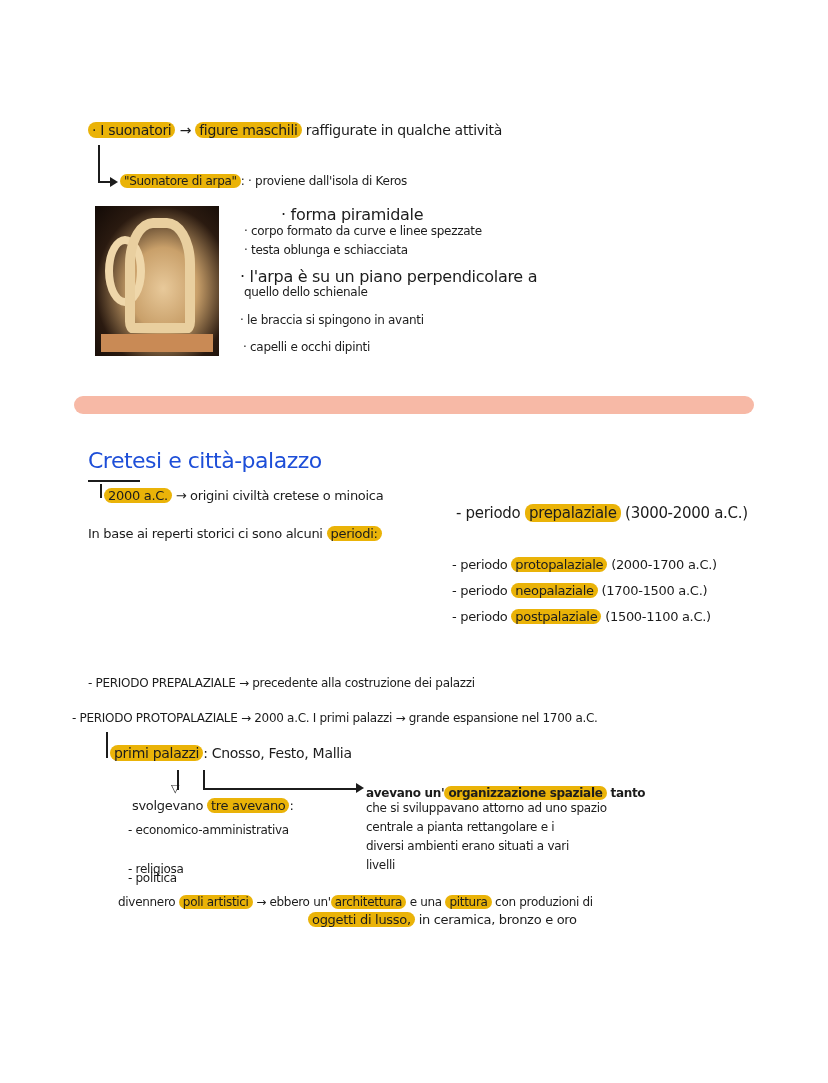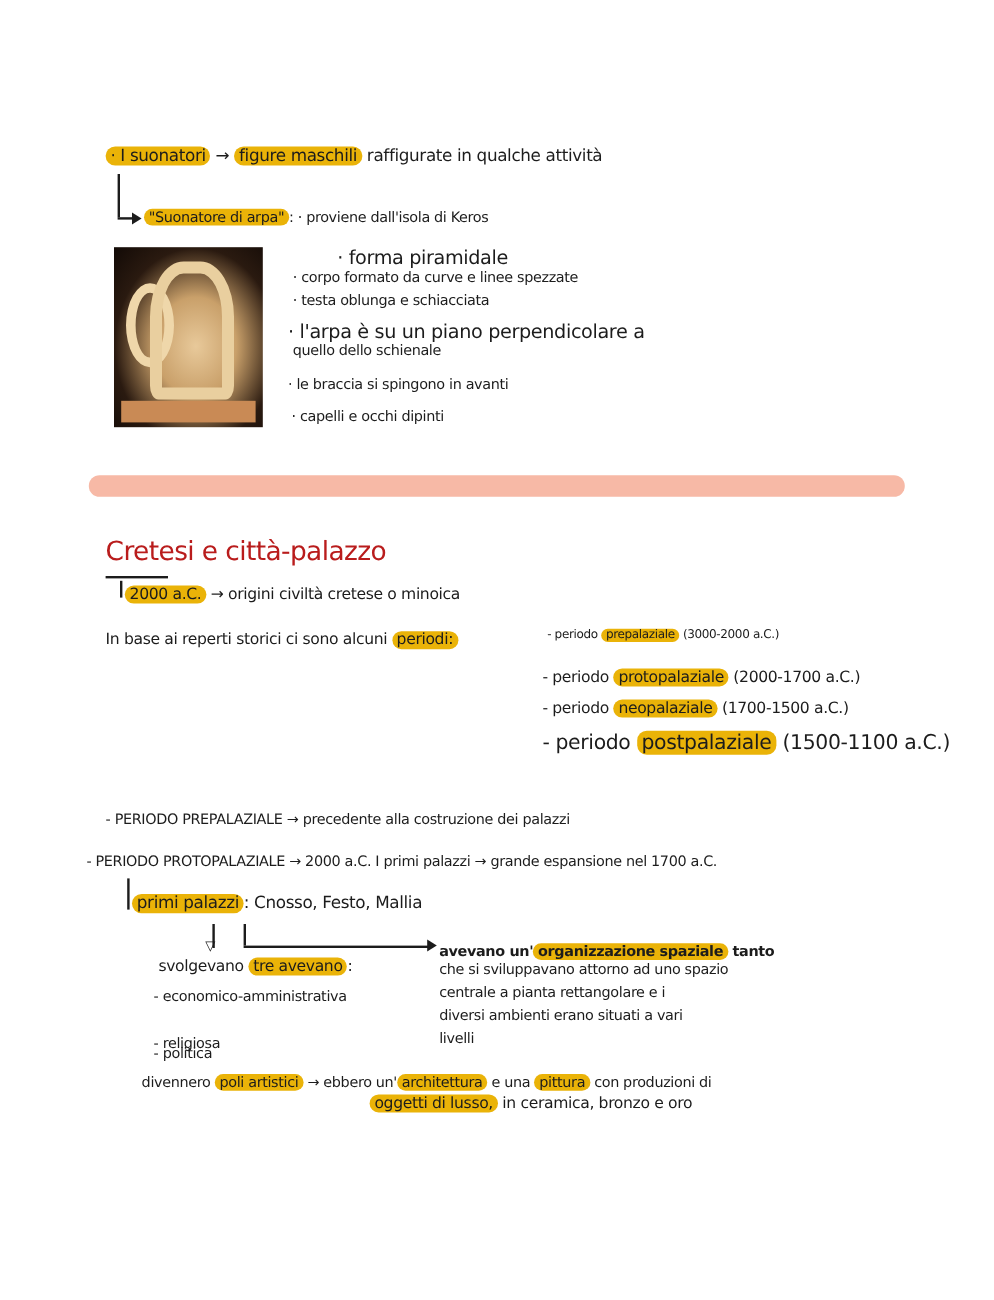--- a/index.html
+++ b/index.html
@@ -1,21 +1,21 @@
 <!DOCTYPE html>
 <html><head>
 <meta charset="utf-8">
 <style>
   html, body { margin: 0; padding: 0; background: #ffffff; }
   body { width: 828px; height: 1083px; position: relative; overflow: hidden;
          font-family: "DejaVu Sans", sans-serif; color: #1a1a1a; }
   .abs { position: absolute; white-space: nowrap; }
   .hand { font-family: "DejaVu Sans", sans-serif; font-size: 14px; letter-spacing: -0.3px; color: #1c1c1c; }
   .hl { background: #eab308; border-radius: 8px; padding: 0 4px; }
-  .title { font-family: "DejaVu Sans", sans-serif; font-size: 22px; color: #b91c1c; letter-spacing: -0.5px; }
+  .title { font-family: "DejaVu Sans", sans-serif; font-size: 22px; color: #1d4ed8; letter-spacing: -0.5px; }
   .divider { position: absolute; left: 74px; top: 396px; width: 680px; height: 18px;
              background: #f7b9a6; border-radius: 9px; }
   .photo { position: absolute; left: 95px; top: 206px; width: 124px; height: 150px;
            background: radial-gradient(ellipse at 55% 55%, #e8c99a 0%, #c9a06a 35%, #2a1a10 70%, #120a06 100%); }
   .photo .base { position:absolute; left:6px; right:6px; bottom:4px; height:18px; background:#c98a55; }
   .photo .fig { position:absolute; left: 30px; top: 12px; width: 70px; height: 115px;
                 border: 10px solid #e9cf9f; border-radius: 40% 40% 10% 10%; box-sizing: border-box; }
   .photo .harp { position:absolute; left: 10px; top: 30px; width: 40px; height: 70px;
                  border: 8px solid #efd7aa; border-radius: 50%; box-sizing: border-box; }
   .line-v { position: absolute; background: #1c1c1c; width: 1.5px; }
@@ -65,36 +65,36 @@
 <div class="abs hand" style="left:104px; top:488px; font-size:13px;">
   <span class="hl">2000 a.C.</span>
   <span>→ origini civiltà cretese o minoica</span>
 </div>
 
 <div class="abs hand" style="left:88px; top:526px; font-size:13px;text-align:right;">
   <span>In base ai reperti storici ci sono alcuni</span>
   <span class="hl">periodi:</span>
 </div>
 
-<div class="abs hand" style="left:456px; top:524px; font-size:10px;text-align:right;">
+<div class="abs hand" style="left:456px; top:504px; font-size:15px;text-align:right;">
   <span>- periodo</span>
   <span class="hl">prepalaziale</span>
   <span>(3000-2000 a.C.)</span>
 </div>
 <div class="abs hand" style="left:452px; top:557px; font-size:13px;">
   <span>- periodo</span>
   <span class="hl">protopalaziale</span>
   <span>(2000-1700 a.C.)</span>
 </div>
 <div class="abs hand" style="left:452px; top:583px; font-size:13px;">
   <span>- periodo</span>
   <span class="hl">neopalaziale</span>
   <span>(1700-1500 a.C.)</span>
 </div>
-<div class="abs hand" style="left:452px; top:609px; font-size:17px;">
+<div class="abs hand" style="left:452px; top:609px; font-size:13px;">
   <span>- periodo</span>
   <span class="hl">postpalaziale</span>
   <span>(1500-1100 a.C.)</span>
 </div>
 
 <div class="abs hand" style="left:88px; top:676px; font-size:12px;">- PERIODO PREPALAZIALE → precedente alla costruzione dei palazzi</div>
 <div class="abs hand" style="left:72px; top:711px; font-size:12px;">- PERIODO PROTOPALAZIALE → 2000 a.C. I primi palazzi → grande espansione nel 1700 a.C.</div>
 
 <div class="line-v" style="left:106px; top:732px; height:26px;"></div>
 <div class="abs hand" style="left:110px; top:745px; font-size:14px;">

